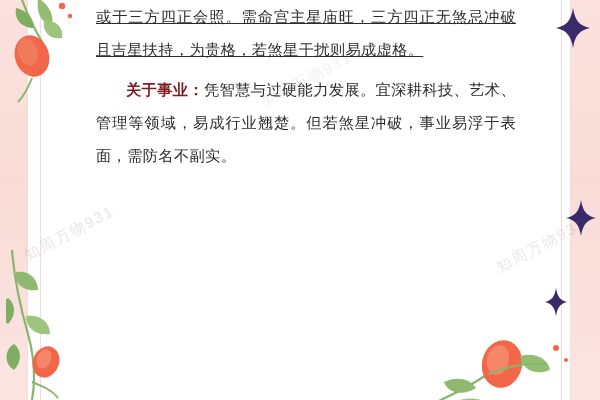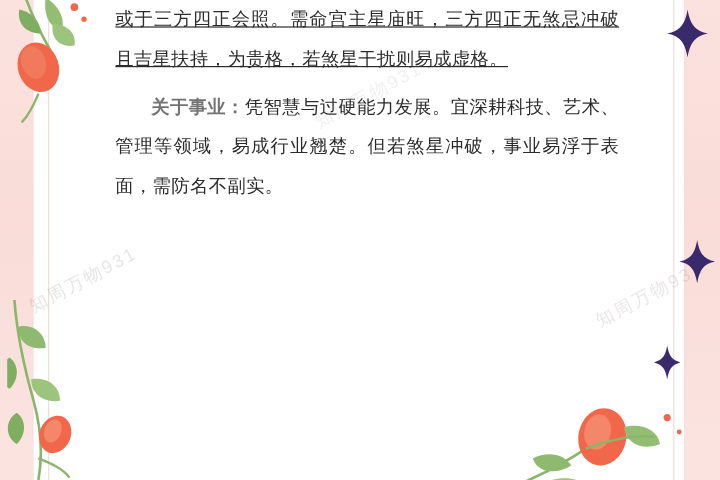--- a/index.html
+++ b/index.html
@@ -67,21 +67,21 @@
     font-family: "Liberation Sans", sans-serif;
   }
   .para.first {
     text-indent: 0;
     text-decoration: underline;
   }
   .para.indent {
     text-indent: 30px;
   }
   .lead {
-    color: #737373;
+    color: #7f1d1d;
     font-weight: bold;
   }
   .gap {
     height: 7px;
   }
 
   
   .deco { position: absolute; pointer-events: none; }
 
   

